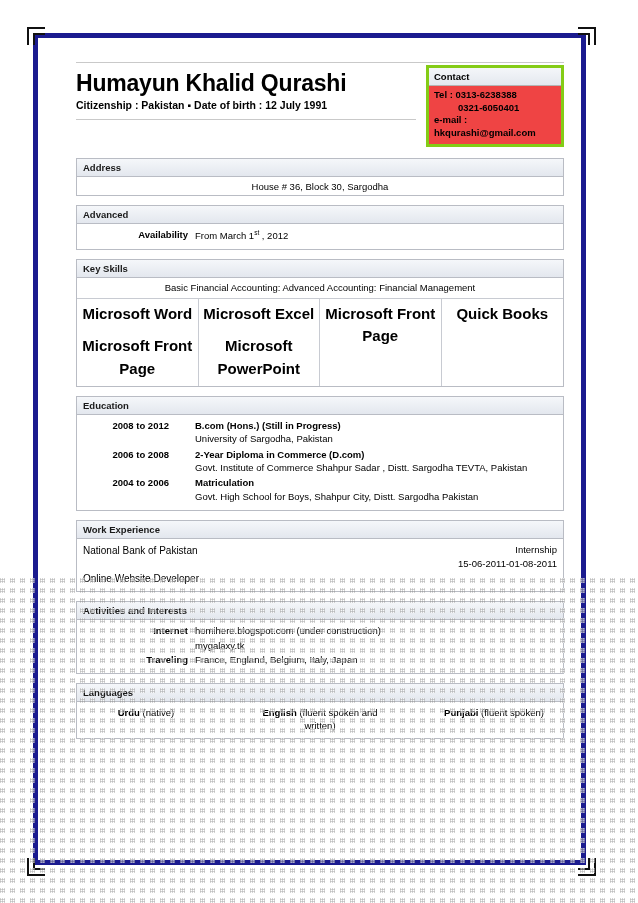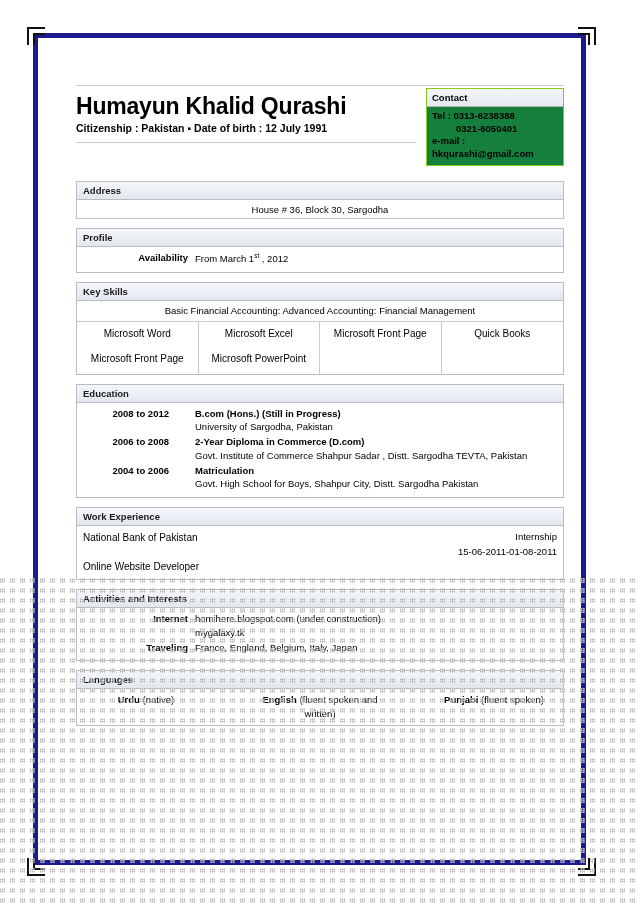--- a/index.html
+++ b/index.html
@@ -75,21 +75,20 @@
   .cm-br { left: 578px; top: 858px; }
 
   
   #resume {
     position: absolute;
     left: 76px;
     top: 62px;
     width: 488px;
     z-index: 20;
     color: #000000;
-    margin-top: 23px;
   }
 
   
   .header-wrap {
     position: relative;
     display: flex;
     align-items: flex-start;
     border-top: 1px solid #c9c9c9;
     padding-top: 8px;
     min-height: 78px;
@@ -110,22 +109,22 @@
   }
   .name-rule {
     border-bottom: 1px solid #c9c9c9;
     margin-top: 8px;
     width: 340px;
   }
 
   .contact-box {
     width: 138px;
     flex: 0 0 138px;
-    border: 1px solid #84cc16;
-    background: #15803d;
+    border: 3px solid #84cc16;
+    background: #ef4444;
     box-sizing: border-box;
     margin-top: -6px;
   }
   .contact-box .cb-head {
     background: linear-gradient(to bottom, #f4f6f9 0%, #e4e8ef 100%);
     border-bottom: 1px solid #b4b4b4;
     font-size: 9.5px;
     font-weight: bold;
     padding: 3px 5px 3px 5px;
   }
@@ -176,22 +175,22 @@
     padding: 4px 0 5px 0;
     border-bottom: 1px solid #c8cbd2;
   }
   .ks-grid { display: flex; }
   .ks-col {
     flex: 1 1 25%;
     border-right: 1px solid #c8cbd2;
     box-sizing: border-box;
     padding: 4px 4px 6px 4px;
     text-align: center;
-    font-size: 10px;
-    font-weight: normal;
+    font-size: 15px;
+    font-weight: bold;
     line-height: 1.5;
     min-height: 52px;
   }
   .ks-col:last-child { border-right: none; }
   .ks-cell { margin-bottom: 10px; }
   .ks-cell:last-child { margin-bottom: 0; }
 
   
   .edu-row { display: flex; align-items: flex-start; margin-bottom: 2px; }
   .edu-years {
@@ -268,21 +267,21 @@
       </div>
     </div>
   </div>
 
   <div class="section">
     <div class="sec-head">Address</div>
     <div class="centered-line">House # 36, Block 30, Sargodha</div>
   </div>
 
   <div class="section">
-    <div class="sec-head">Profile</div>
+    <div class="sec-head">Advanced</div>
     <div class="sec-body">
       <div class="lv-row">
         <div class="lv-label">Availability</div>
         <div class="lv-value"><span>From March 1</span><sup>st</sup><span> , 2012</span></div>
       </div>
     </div>
   </div>
 
   <div class="section">
     <div class="sec-head">Key Skills</div>

